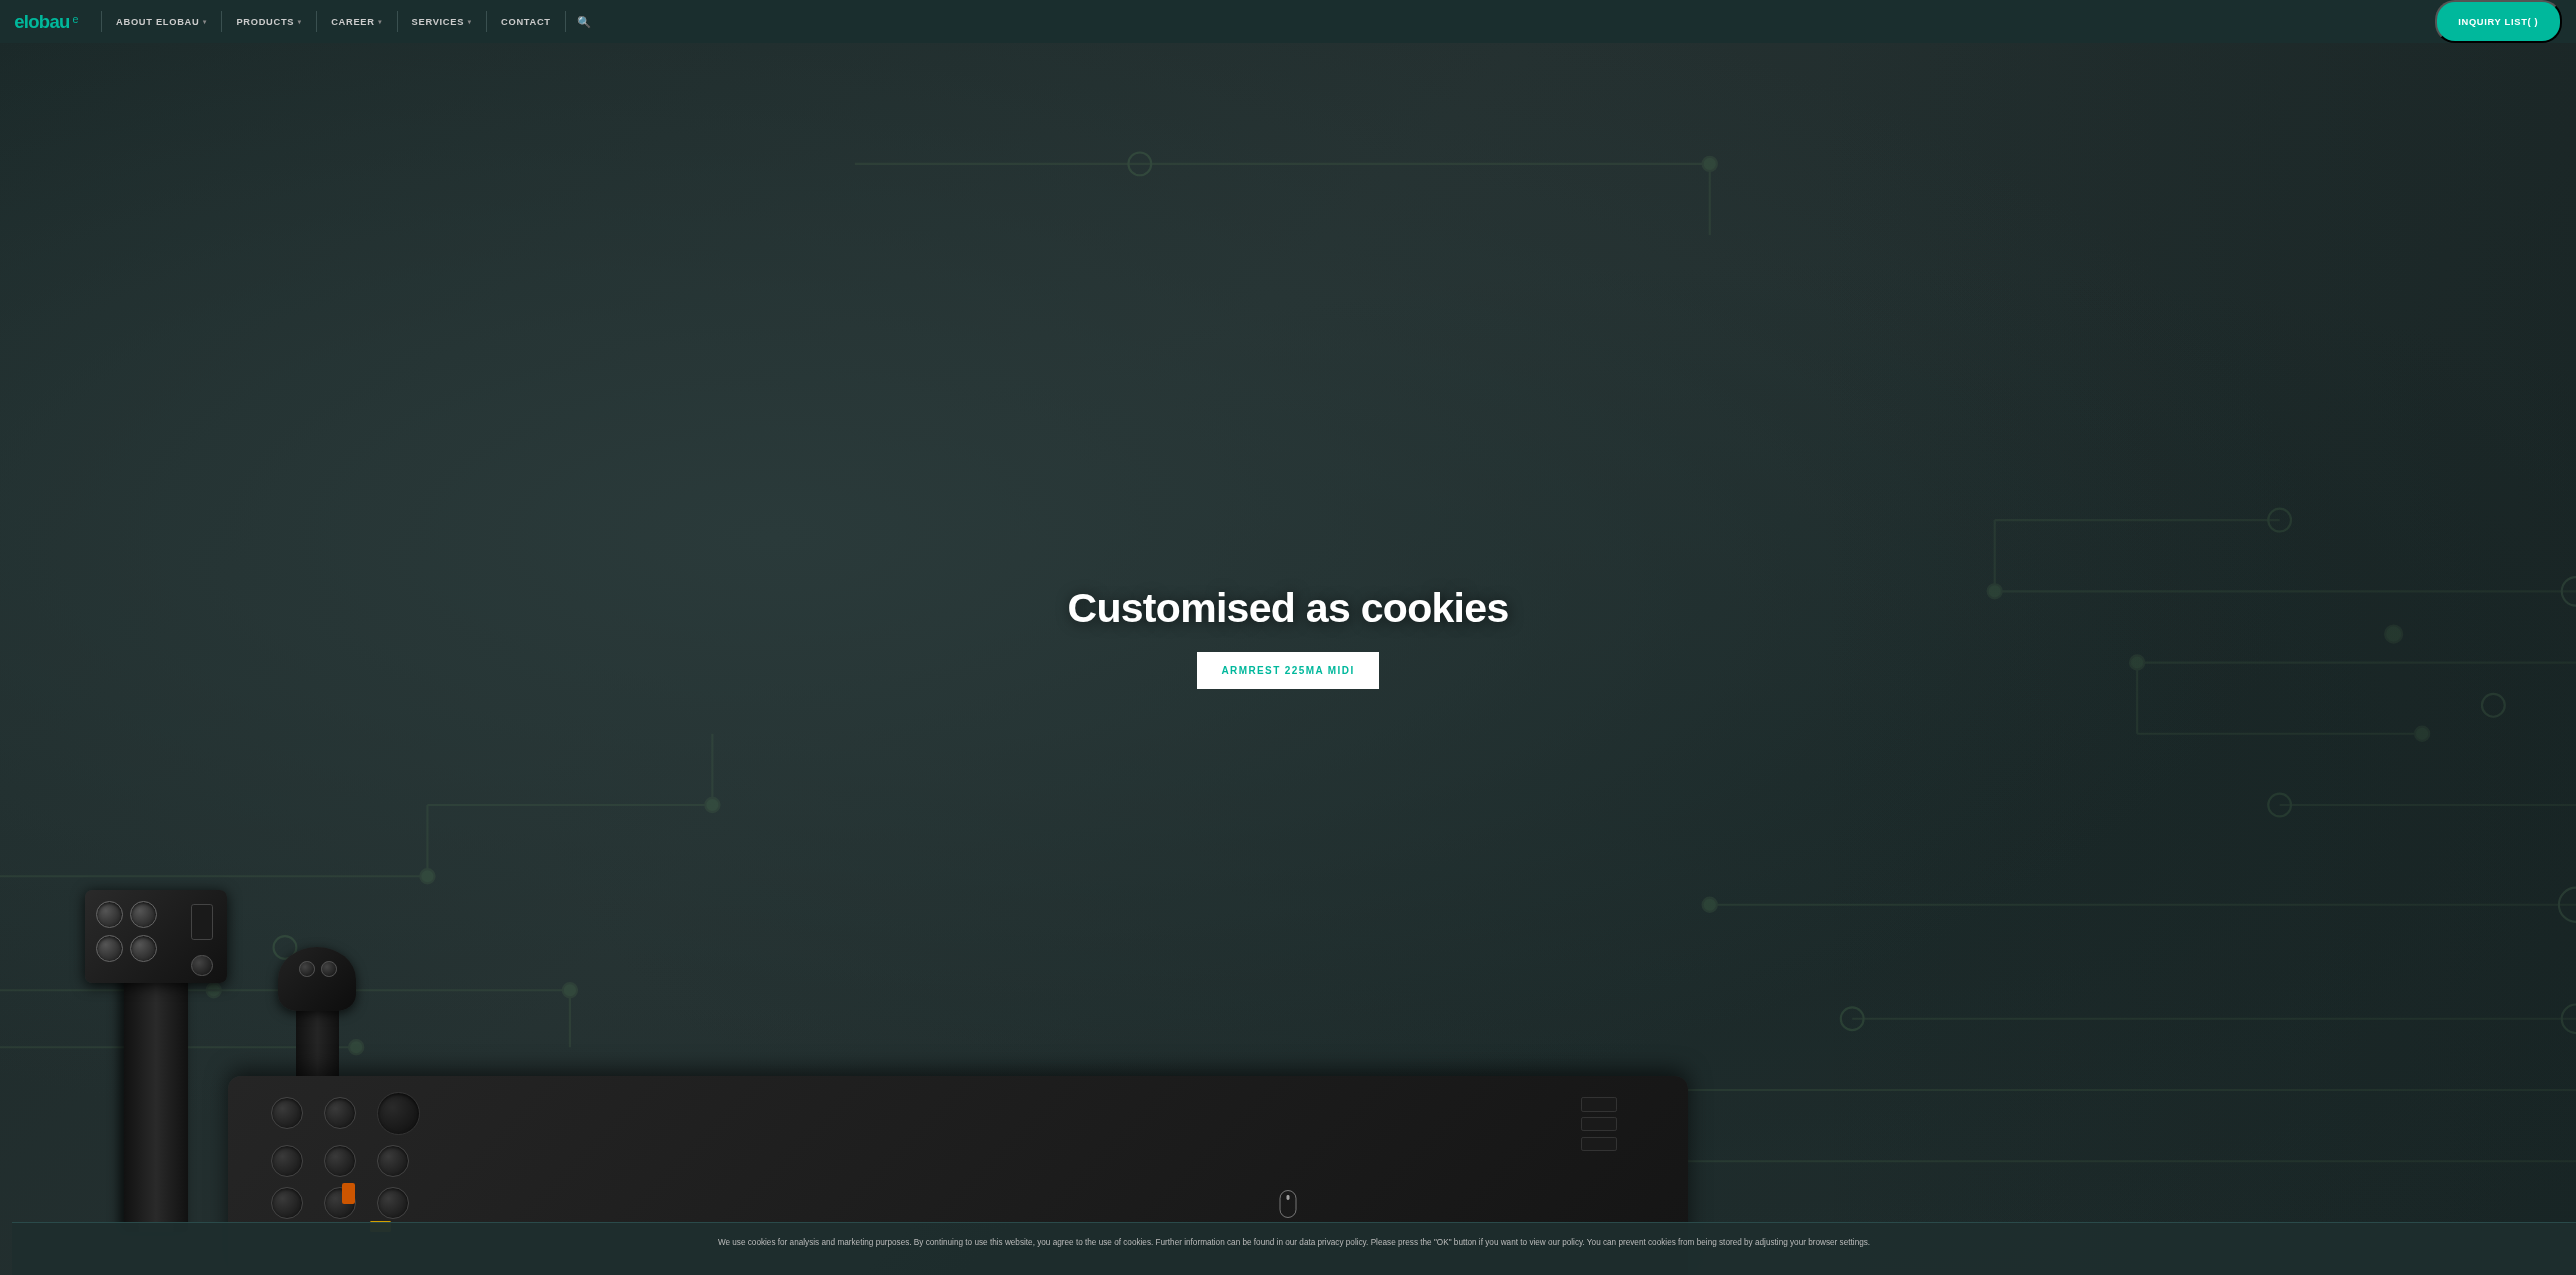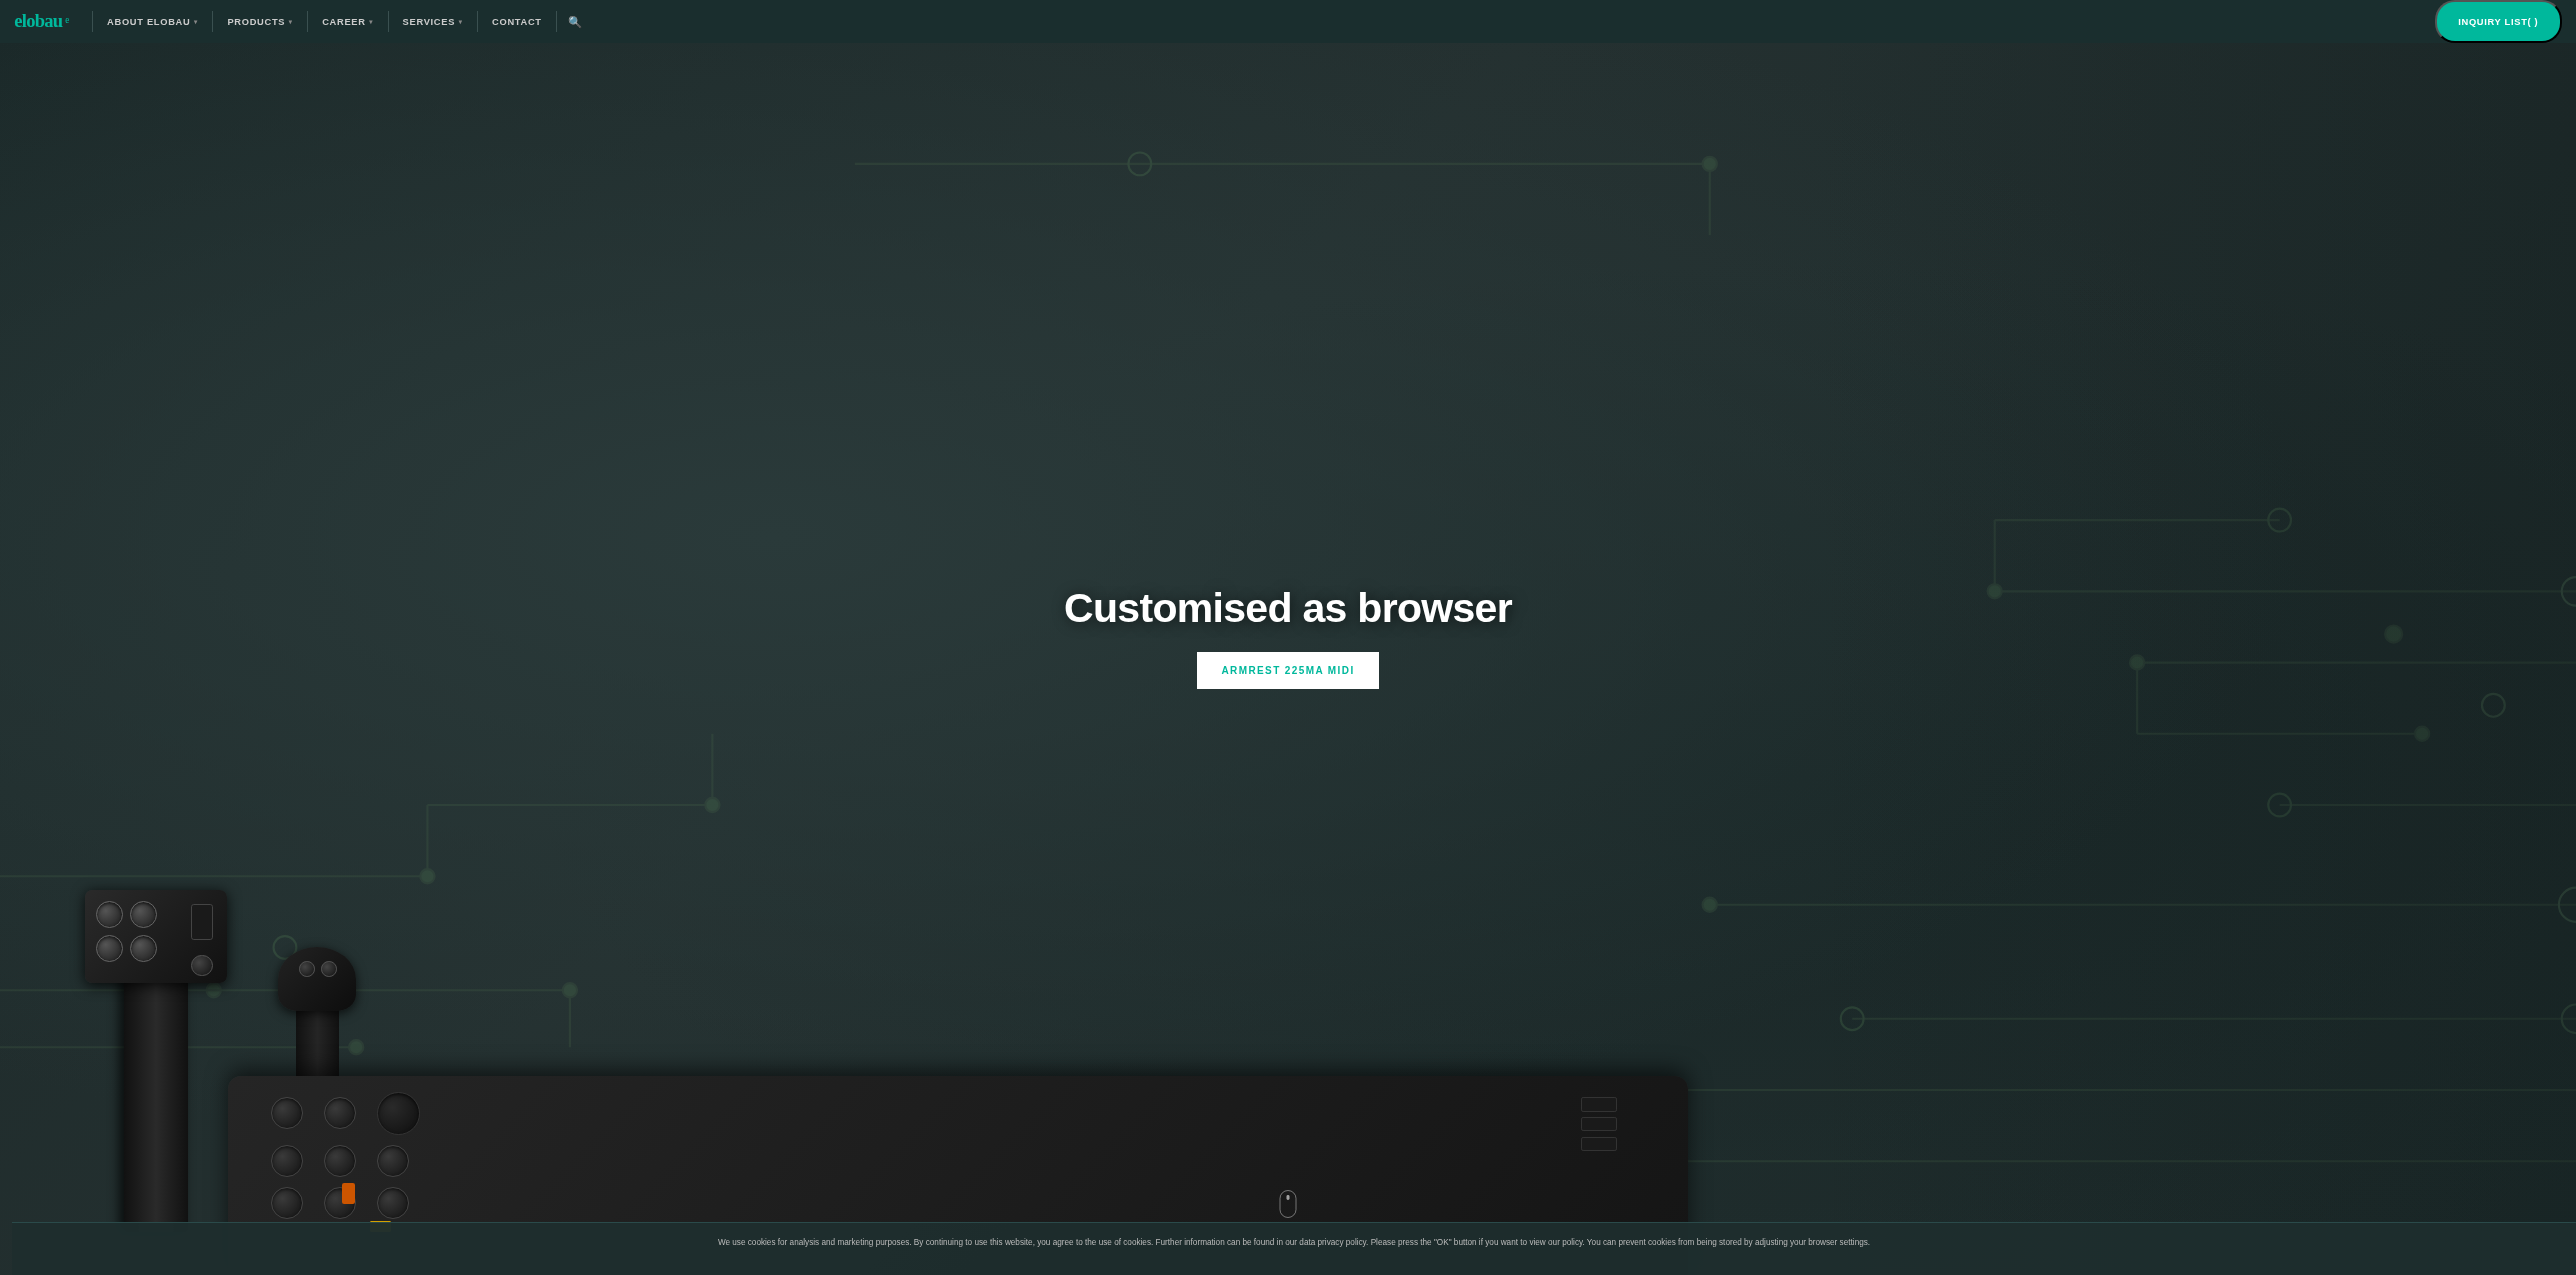--- a/index.html
+++ b/index.html
@@ -12,21 +12,20 @@
       background: #1a2e2e;
       height: 43px;
       padding: 0 14.2px;
       position: relative;
       z-index: 100;
     }
     .logo {
       display: flex;
       align-items: center;
       margin-right: 21.4px;
-      font-family: Liberation Serif, serif;
     }
     .logo-text {
       color: #00b89c;
       font-size: 18.5px;
       font-weight: bold;
       letter-spacing: -0.7px;
     }
     .logo-icon {
       color: #00b89c;
       font-size: 15.7px;
@@ -390,21 +389,21 @@
         <div style="width:36px;height:14.2px;background:#1a1a1a;border:0.7px solid #333;border-radius:2.1px;"></div>
       </div>
 
       <div style="position:absolute;bottom:43px;left:142px;width:21.4px;height:11.4px;background:#d4a000;border-radius:1.4px;"></div>
 
       <div style="position:absolute;bottom:71px;left:114px;width:13px;height:21.4px;background:#cc5500;border-radius:2.1px;"></div>
     </div>
   </div>
 
   <div class="hero-content">
-    <h1 class="hero-title">Customised as browser</h1>
+    <h1 class="hero-title">Customised as cookies</h1>
     <button class="hero-cta">ARMREST 225MA MIDI</button>
   </div>
 
   <div class="scroll-indicator">
     <div class="scroll-dot"></div>
   </div>
 </section>
 
 <div class="cookie-banner">
   <p class="cookie-text">We use cookies for analysis and marketing purposes. By continuing to use this website, you agree to the use of cookies. Further information can be found in our data privacy policy. Please press the "OK" button if you want to view our policy. You can prevent cookies from being stored by adjusting your browser settings.</p>

